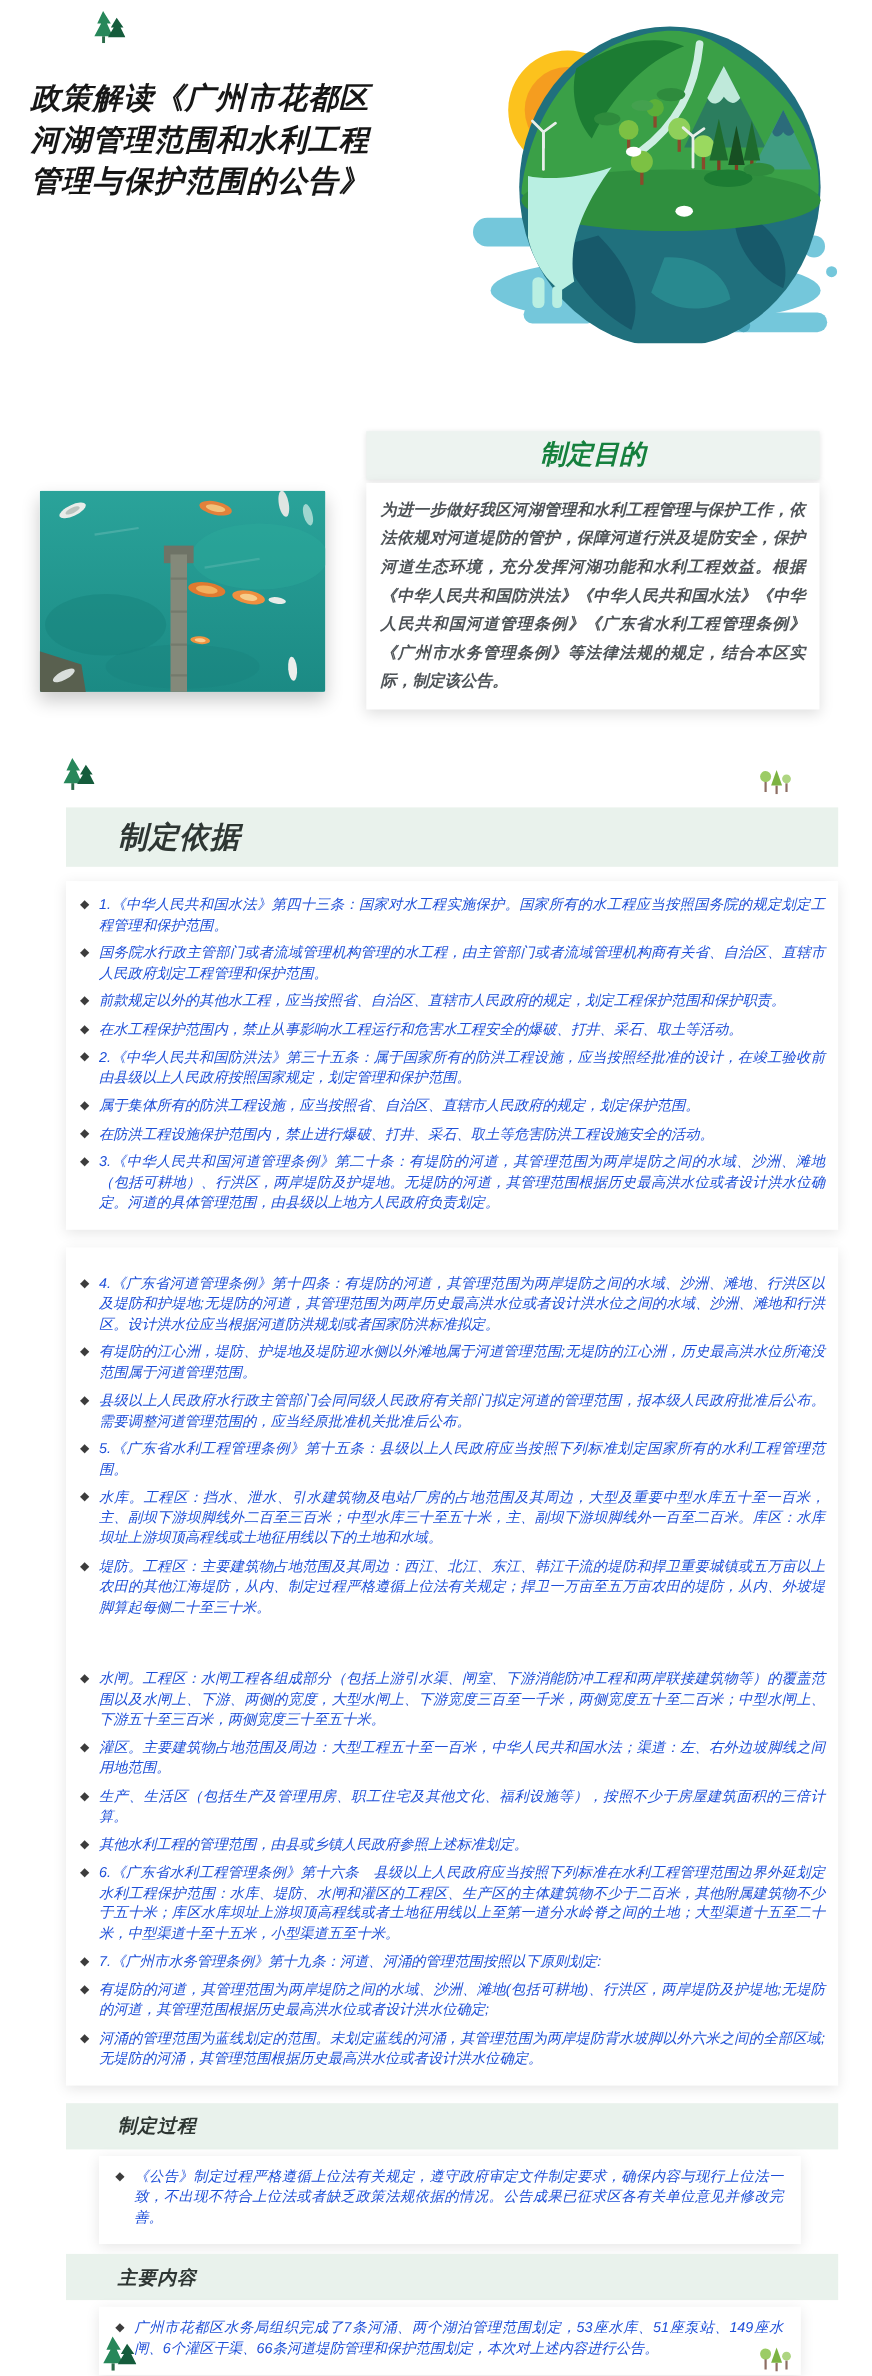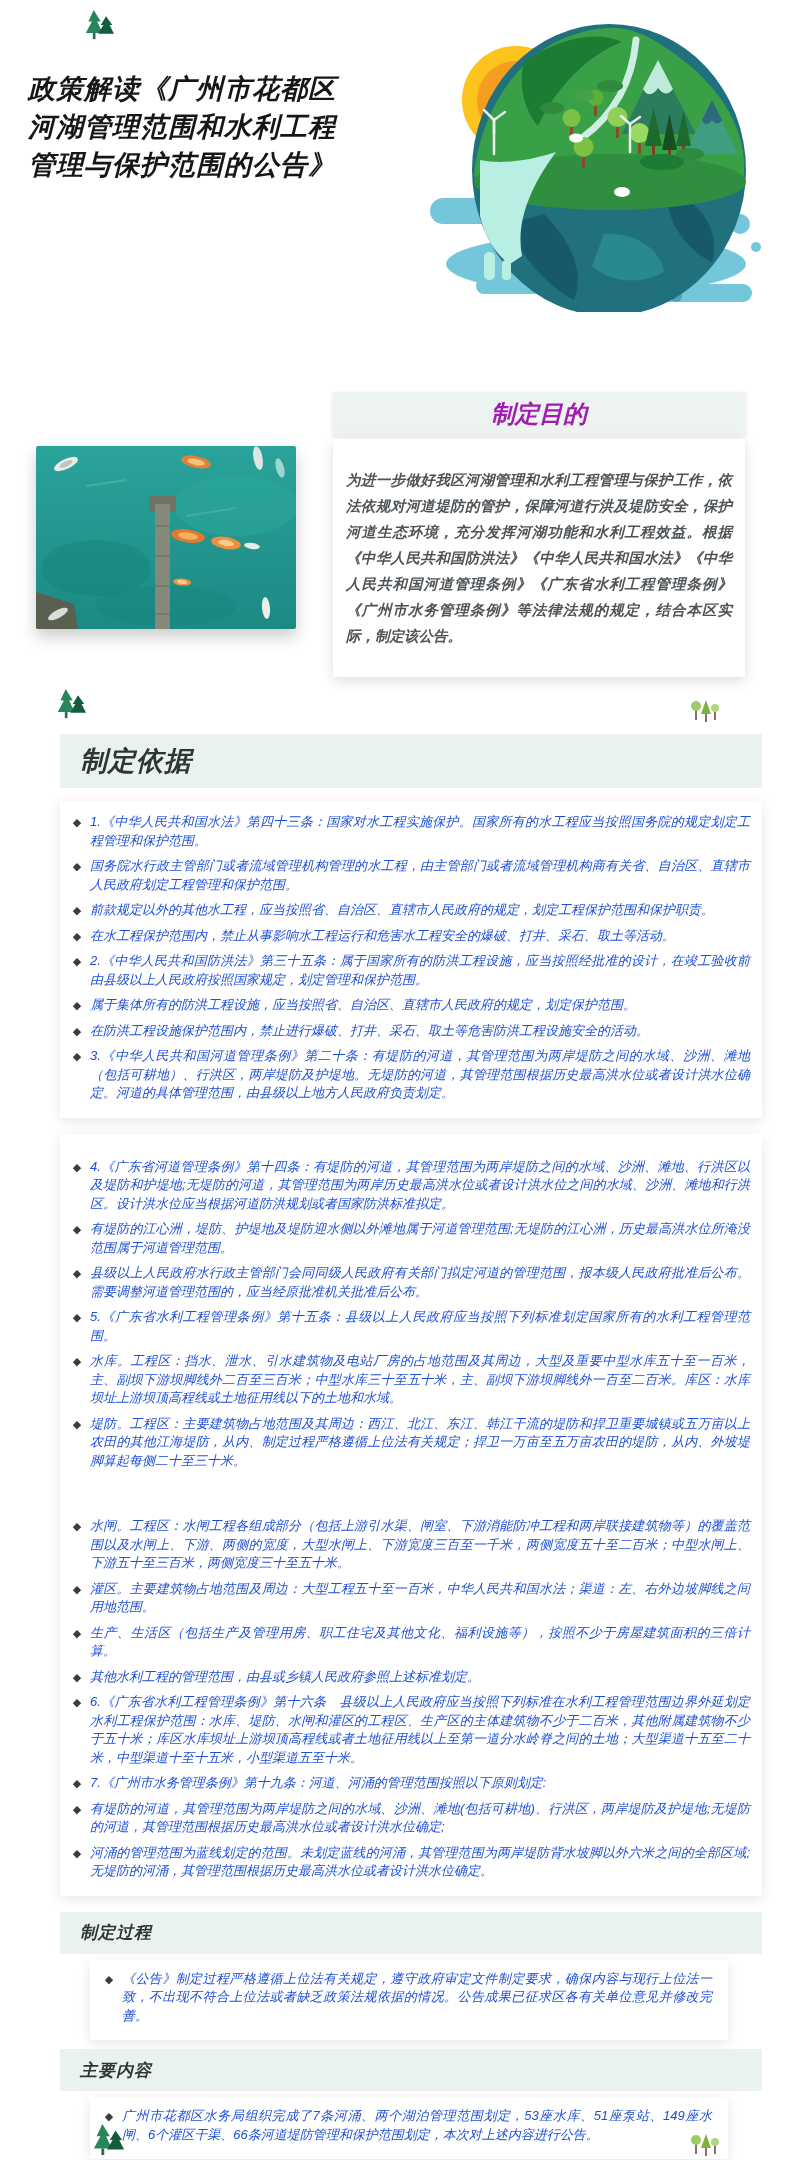--- a/index.html
+++ b/index.html
@@ -13,27 +13,27 @@
     font-family:"Liberation Serif","DejaVu Serif",serif;font-weight:600;color:#161616;
     font-size:27px;line-height:38px;letter-spacing:1px;}
   .illustration{position:absolute;left:424px;top:4px;width:368px;height:308px;}
 
   
   .purpose-row{position:relative;margin-top:74px;height:246px;}
   .photo{position:absolute;left:36px;top:54px;width:260px;height:183px;border-radius:2px;
     overflow:hidden;box-shadow:0 8px 16px rgba(0,0,0,.20);}
   .purpose-col{position:absolute;left:333px;top:0;width:412px;}
   .purpose-band{height:44px;line-height:44px;background:#edf3f0;text-align:center;
-    font-size:24px;font-weight:700;color:#a21caf;box-shadow:0 1px 5px rgba(0,0,0,.10);}
+    font-size:24px;font-weight:700;color:#15803d;box-shadow:0 1px 5px rgba(0,0,0,.10);}
   .purpose-card{margin-top:3px;background:#fff;box-shadow:0 4px 12px rgba(0,0,0,.13);
-    padding:28px 13px;font-size:14.5px;line-height:26px;font-weight:600;color:#4e5357;text-align:justify;}
+    padding:12px 13px;font-size:14.5px;line-height:26px;font-weight:600;color:#4e5357;text-align:justify;}
 
   
   .section{position:relative;margin:0 31px 0 60px;}
-  .sec-band{height:54px;background:#e9f2ec;display:flex;align-items:center;padding-left:20px;
+  .sec-band{height:54px;background:#e9f2ec;display:flex;align-items:center;padding-left:47px;
     font-size:27px;font-weight:700;color:#2e3633;letter-spacing:1px;}
   .sec-band.compact{height:42px;font-size:17px;}
   .basis-wrap{margin-top:96px;}
   .deco-left{position:absolute;top:-48px;left:-4px;width:30px;height:36px;}
   .deco-right{position:absolute;top:-38px;right:42px;width:30px;height:26px;}
 
   .card{background:#fff;box-shadow:0 3px 12px rgba(0,0,0,.10);}
   .card.full{margin-top:13px;padding:12px 12px 8px 4px;}
   .card.inset{margin:6px 34px 0 30px;padding:10px 16px 8px 6px;}
 

